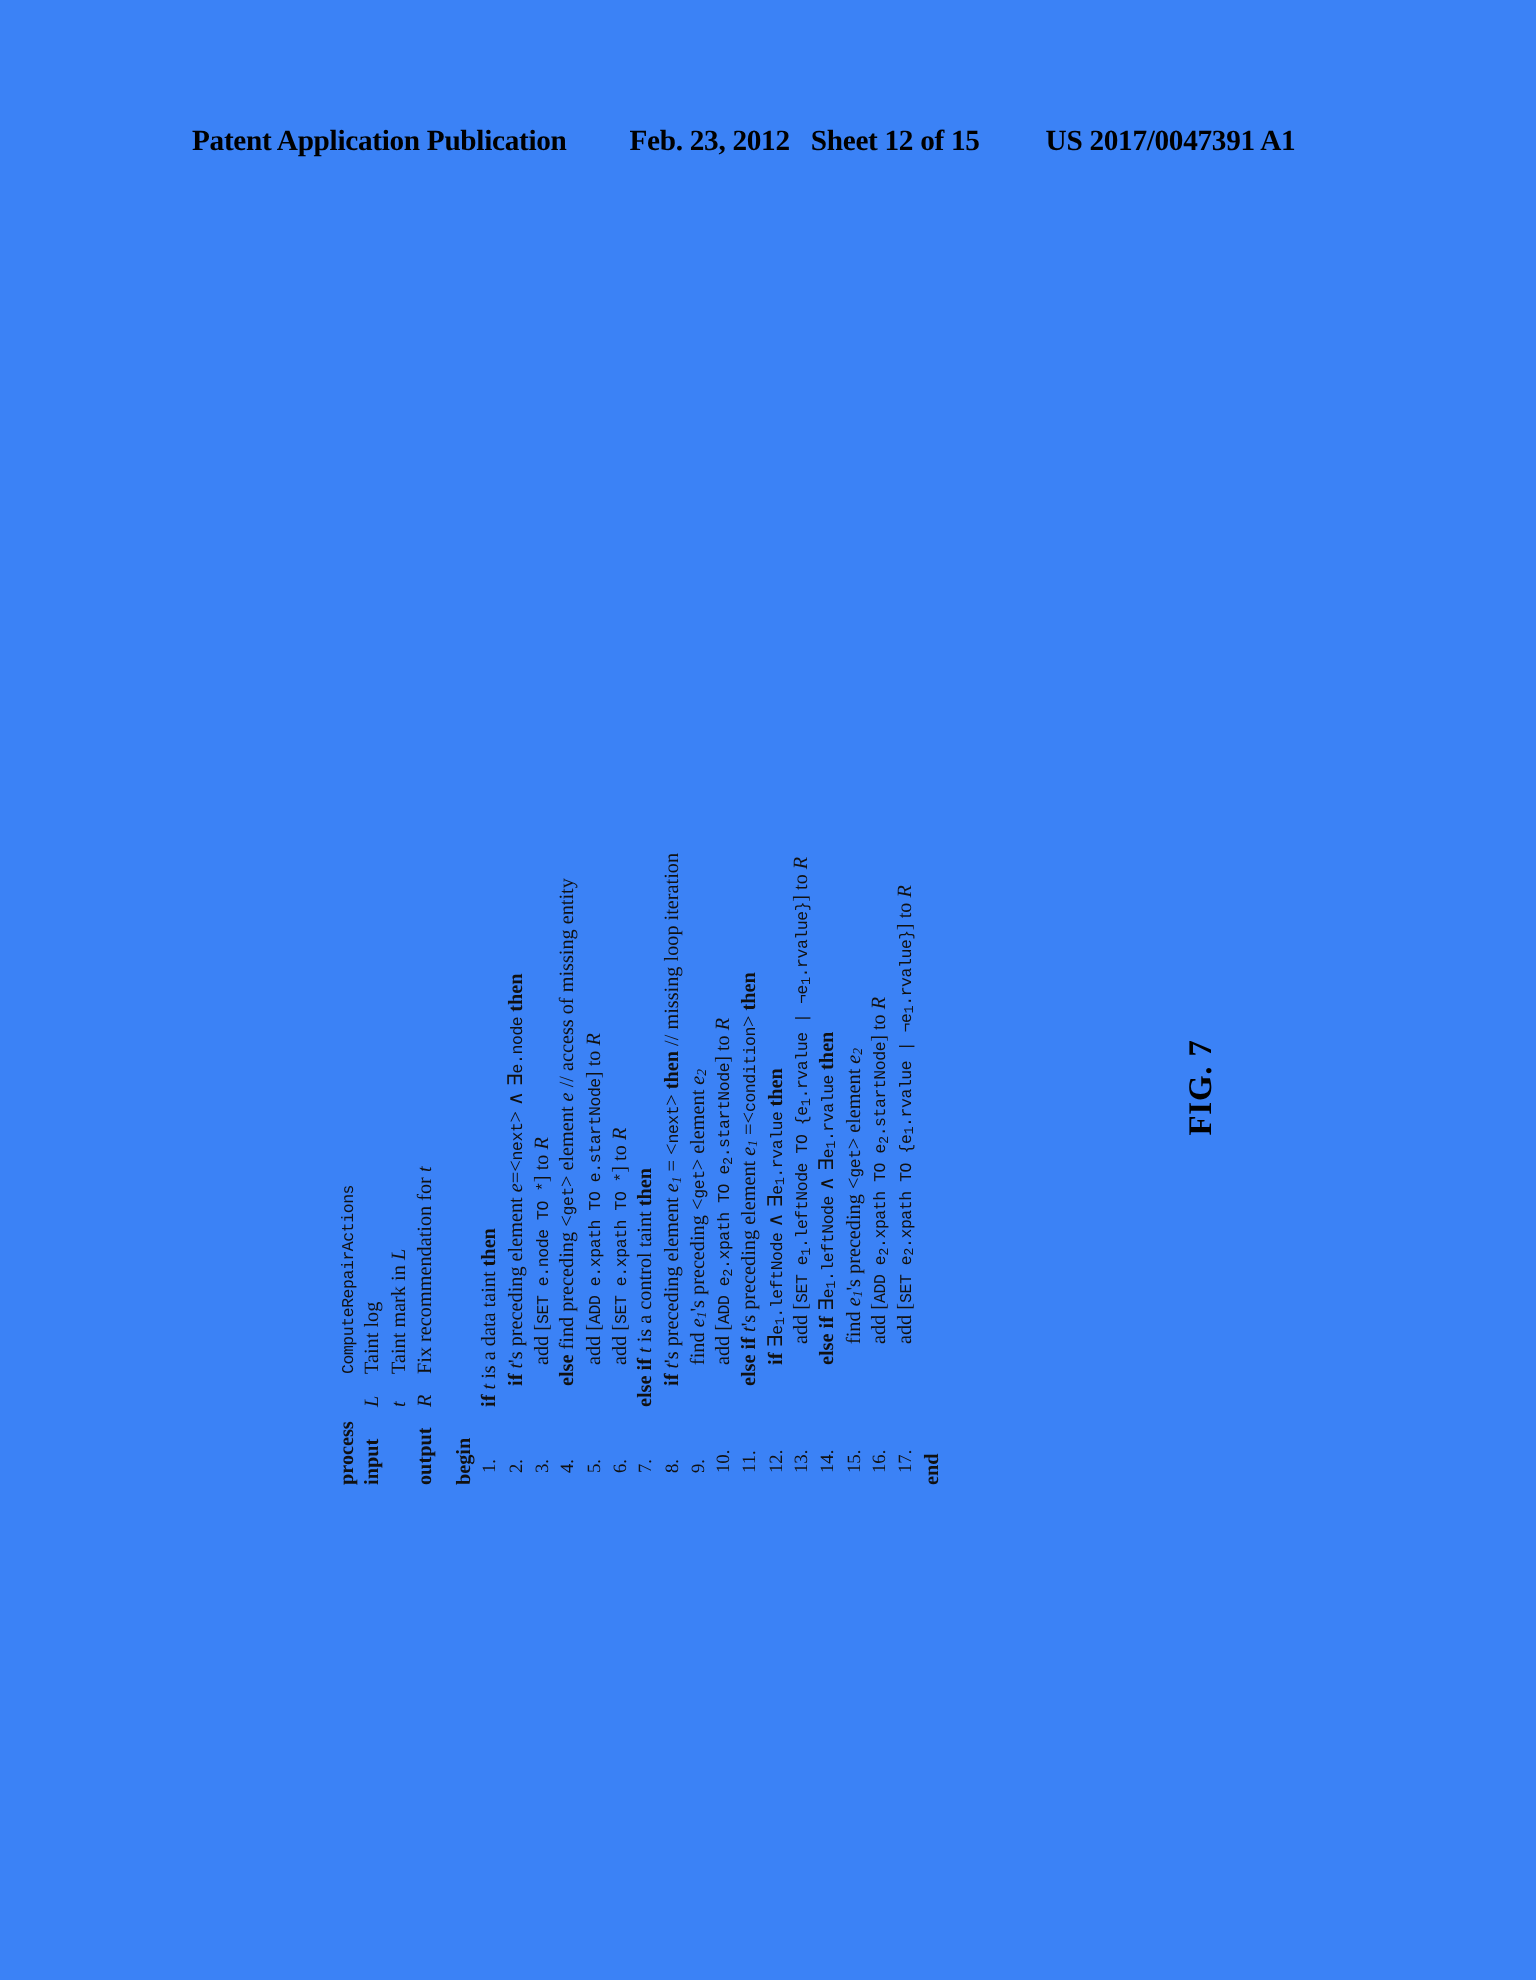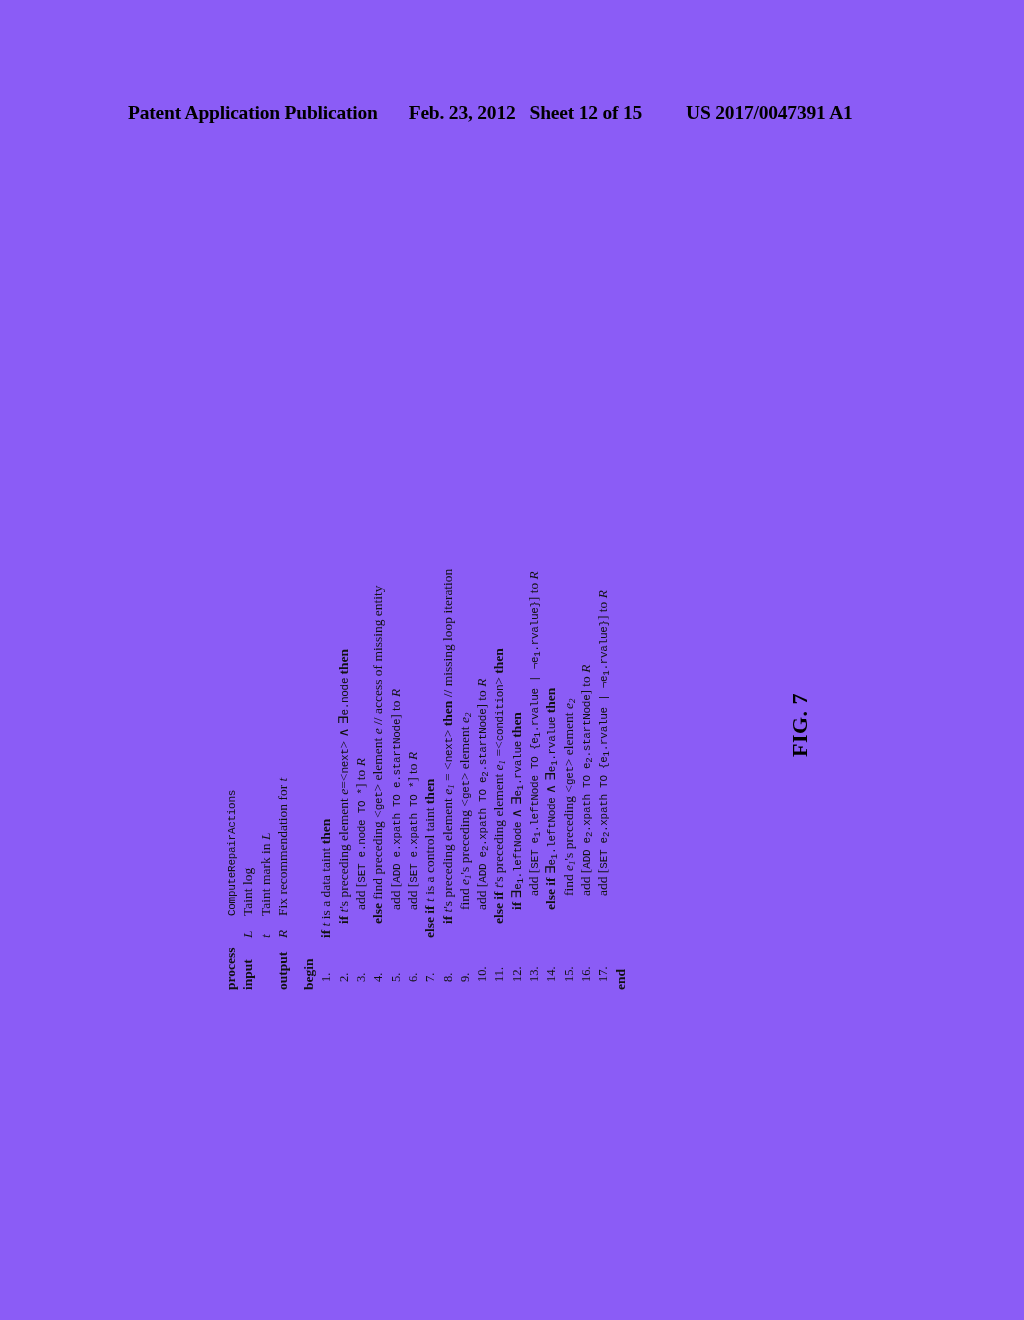--- a/index.html
+++ b/index.html
@@ -10,42 +10,42 @@
   }
   body {
     font-family: "Liberation Serif", serif;
     color: #000000;
   }
 
   .page {
     position: relative;
     width: 1024px;
     height: 1320px;
-    background: #8b5cf6;
+    background: #3b82f6;
     overflow: hidden;
   }
 
   
   .pub-header {
     position: absolute;
     top: 84px;
     left: 128px;
     width: 768px;
     height: 32px;
     display: flex;
     align-items: baseline;
     font-family: "Liberation Serif", serif;
     font-weight: bold;
     font-size: 19.5px;
     letter-spacing: -0.2px;
     white-space: nowrap;
   }
   .pub-header .hdr-title   { flex: 0 0 auto; }
-  .pub-header .hdr-date    { flex: 0 0 auto; margin-left: 31px; text-align: right; }
-  .pub-header .hdr-sheet   { flex: 0 0 auto; margin-left: 14px; margin-top: 18px; }
+  .pub-header .hdr-date    { flex: 0 0 auto; margin-left: 42px; text-align: right; }
+  .pub-header .hdr-sheet   { flex: 0 0 auto; margin-left: 14px; }
   .pub-header .hdr-number  { flex: 0 0 auto; margin-left: 44px; }
 
   
   .figure-area {
     position: absolute;
     top: 0;
     left: 0;
     width: 1024px;
     height: 1320px;
   }

